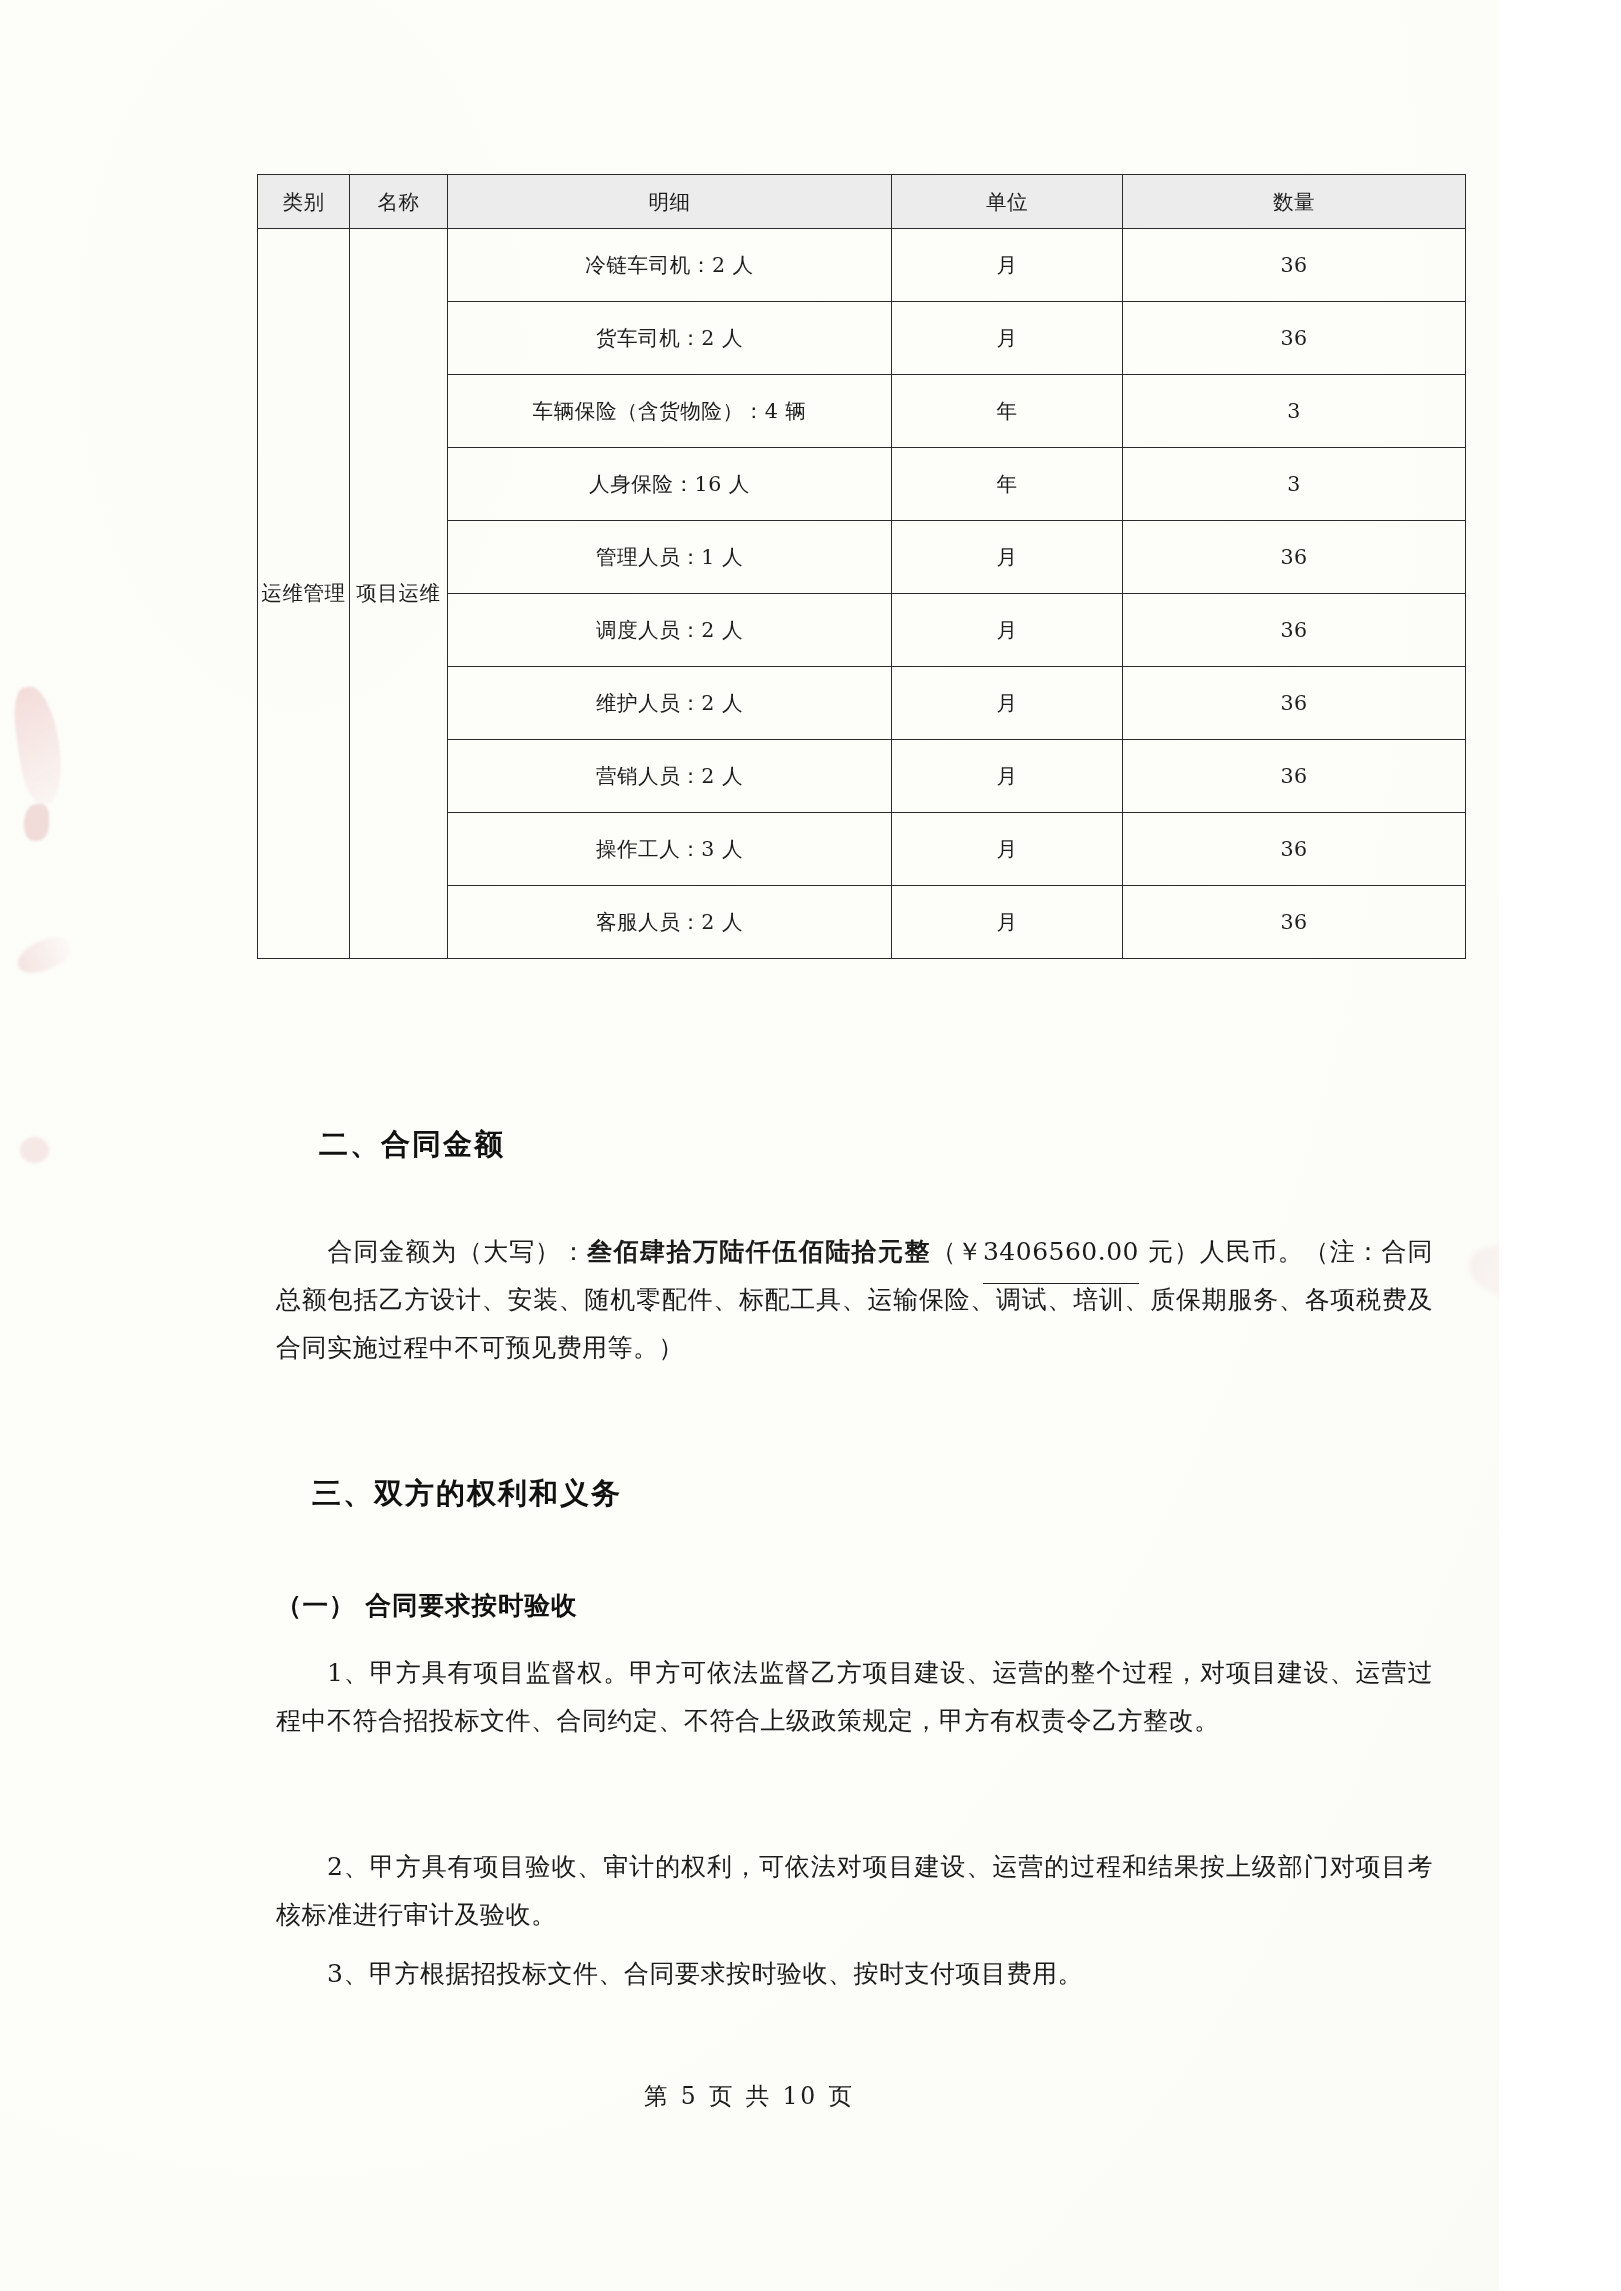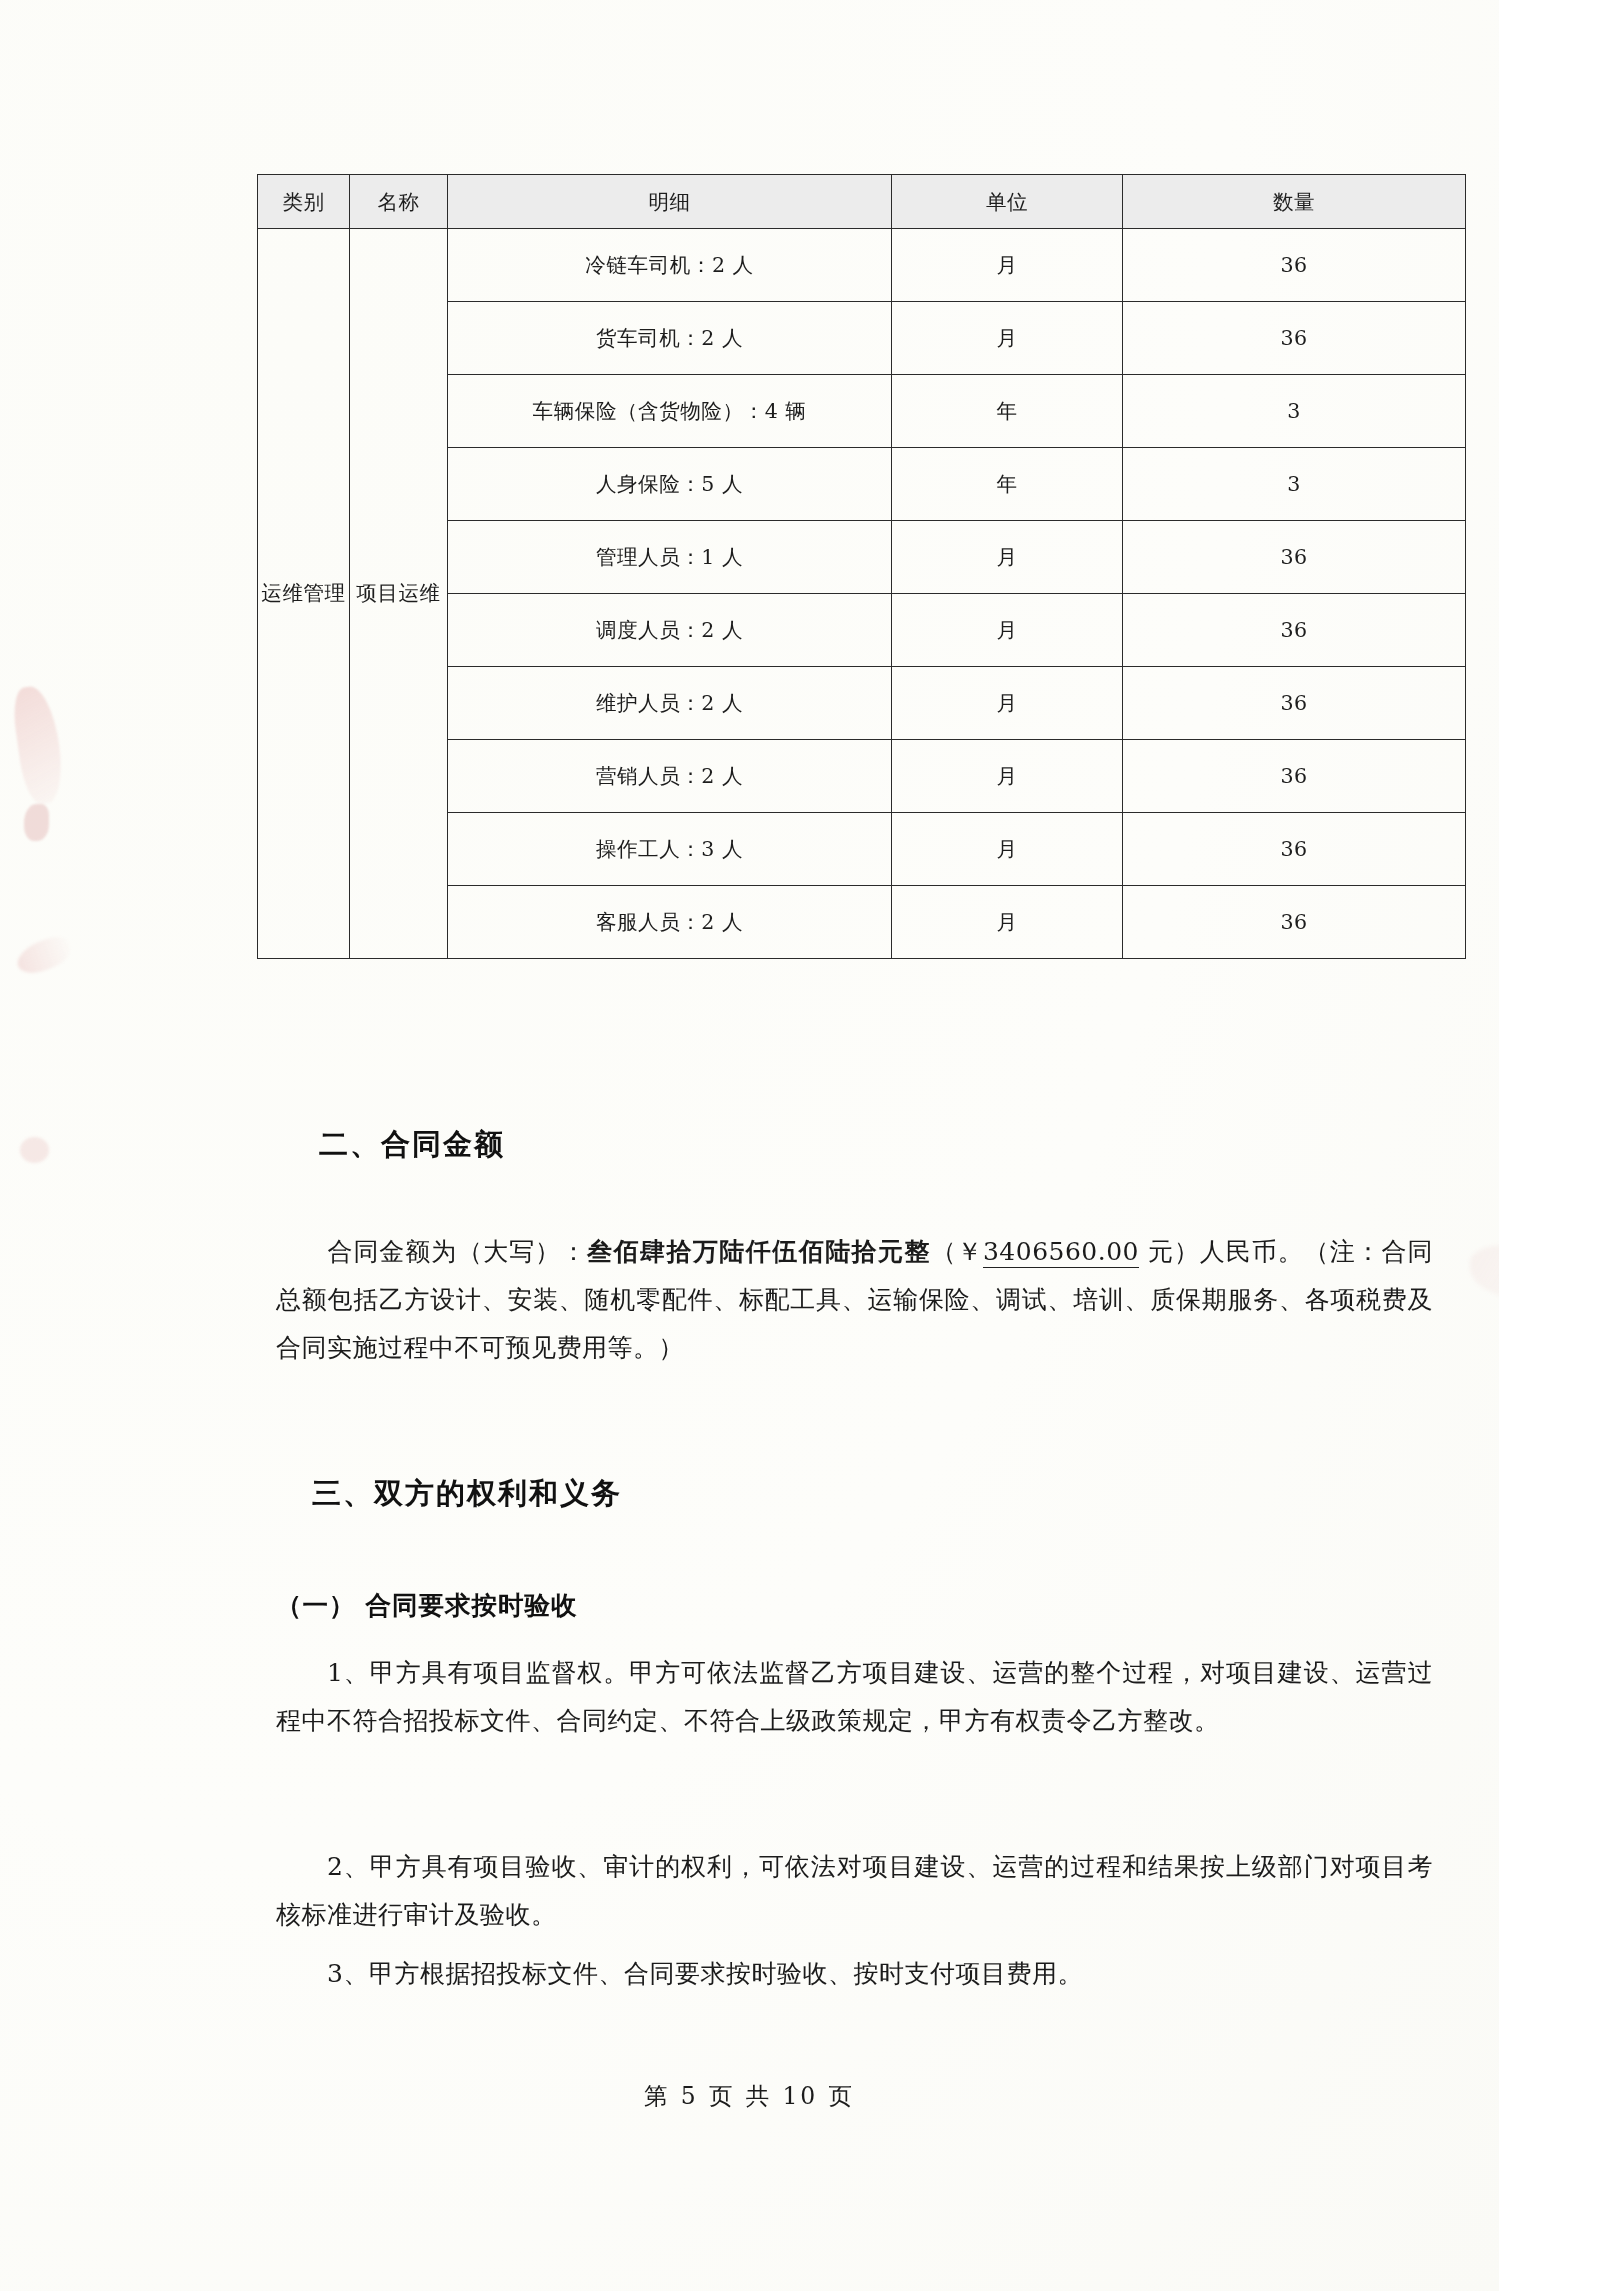--- a/index.html
+++ b/index.html
@@ -120,21 +120,21 @@
   .blk-duty3 { top: 1950px; }
 
   .indent { display: inline-block; width: 51px; }
   .amount-cn {
     font-weight: bold;
     text-decoration: none;
     letter-spacing: 1px;
   }
   .amount-num {
     border-bottom: 1.5px solid #222;
-    padding-bottom: 1px;
+    padding-bottom: 17px;
   }
 
   
   .footer {
     position: absolute;
     left: 0;
     right: 0;
     top: 2080px;
     text-align: center;
     font-size: 23.5px;
@@ -228,21 +228,21 @@
           <td>货车司机：2 人</td>
           <td>月</td>
           <td>36</td>
         </tr>
         <tr>
           <td>车辆保险（含货物险）：4 辆</td>
           <td>年</td>
           <td>3</td>
         </tr>
         <tr>
-          <td>人身保险：5 人</td>
+          <td>人身保险：16 人</td>
           <td>年</td>
           <td>3</td>
         </tr>
         <tr>
           <td>管理人员：1 人</td>
           <td>月</td>
           <td>36</td>
         </tr>
         <tr>
           <td>调度人员：2 人</td>

